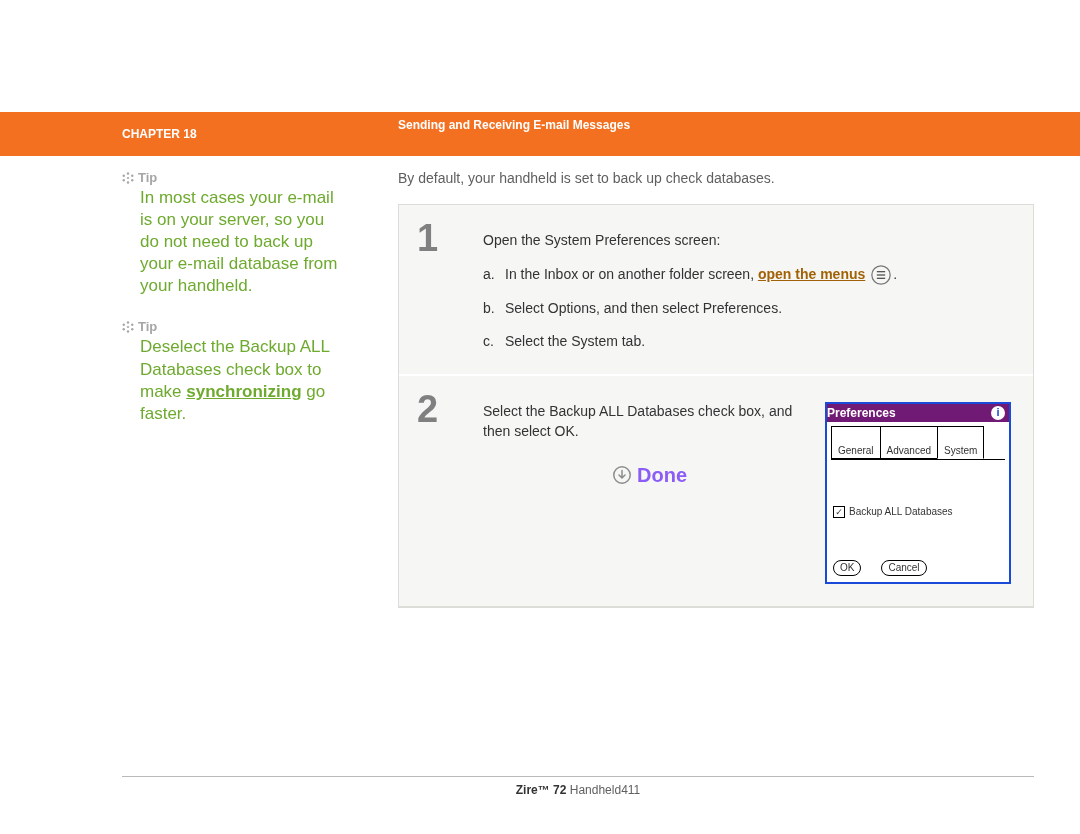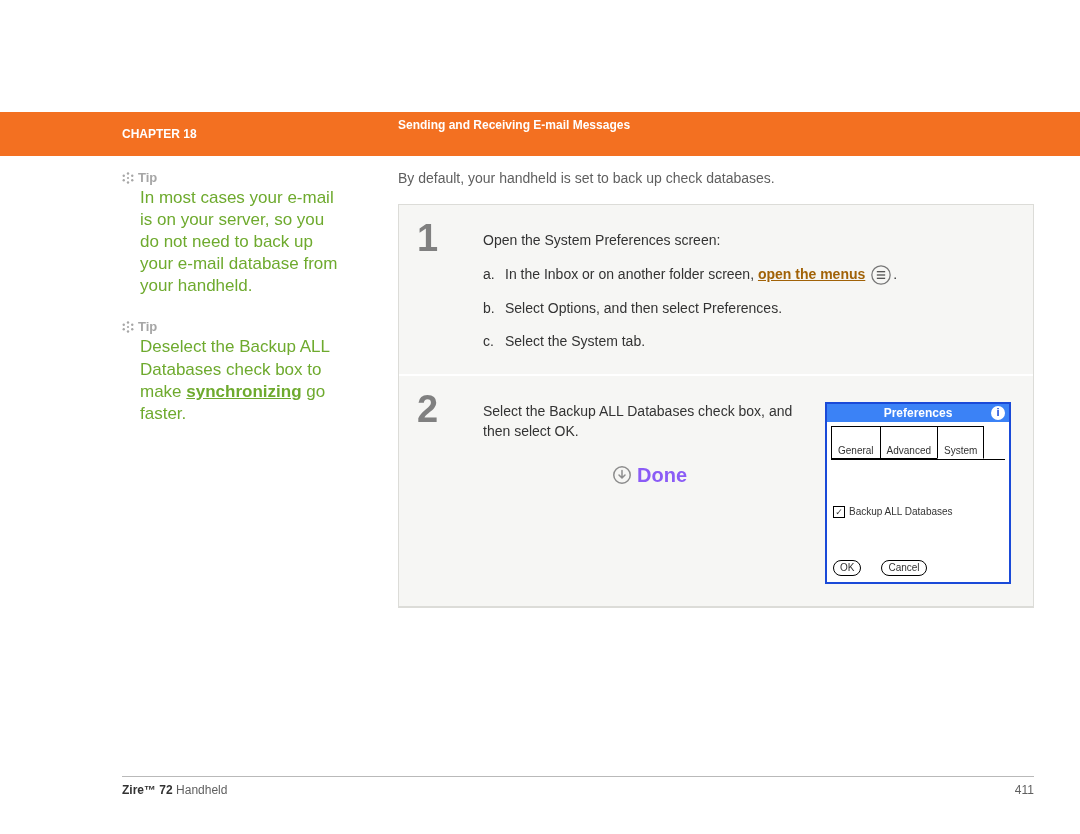--- a/index.html
+++ b/index.html
@@ -145,28 +145,27 @@
   }
   .done svg { margin-right: 6px; }
   
   .device {
     width: 182px;
     border: 2px solid #1a4ad8;
     background: #fff;
     font-family: "Tahoma", Arial, sans-serif;
   }
   .device .titlebar {
-    background: #3b82f6;
+    background: #701a75;
     color: #fff;
     font-size: 12px;
     font-weight: bold;
     height: 18px;
     display: flex;
     align-items: center;
-    justify-content: center;
     position: relative;
   }
   .device .titlebar .info {
     position: absolute;
     right: 4px;
     top: 2px;
     width: 14px; height: 14px;
     border-radius: 50%;
     background: #fff;
     color: #1a4ad8;
@@ -231,21 +230,21 @@
   }
   
   .footer {
     position: absolute;
     left: 122px;
     right: 46px;
     top: 776px;
     border-top: 1px solid #b9b9b9;
     padding-top: 6px;
     display: flex;
-    justify-content: space-between;
+    justify-content: center;
     font-size: 12px;
     color: #5f5f5f;
   }
   .footer .brand b { color: #333; }
 </style>
 </head>
 <body>
 
 <div class="page">
 

